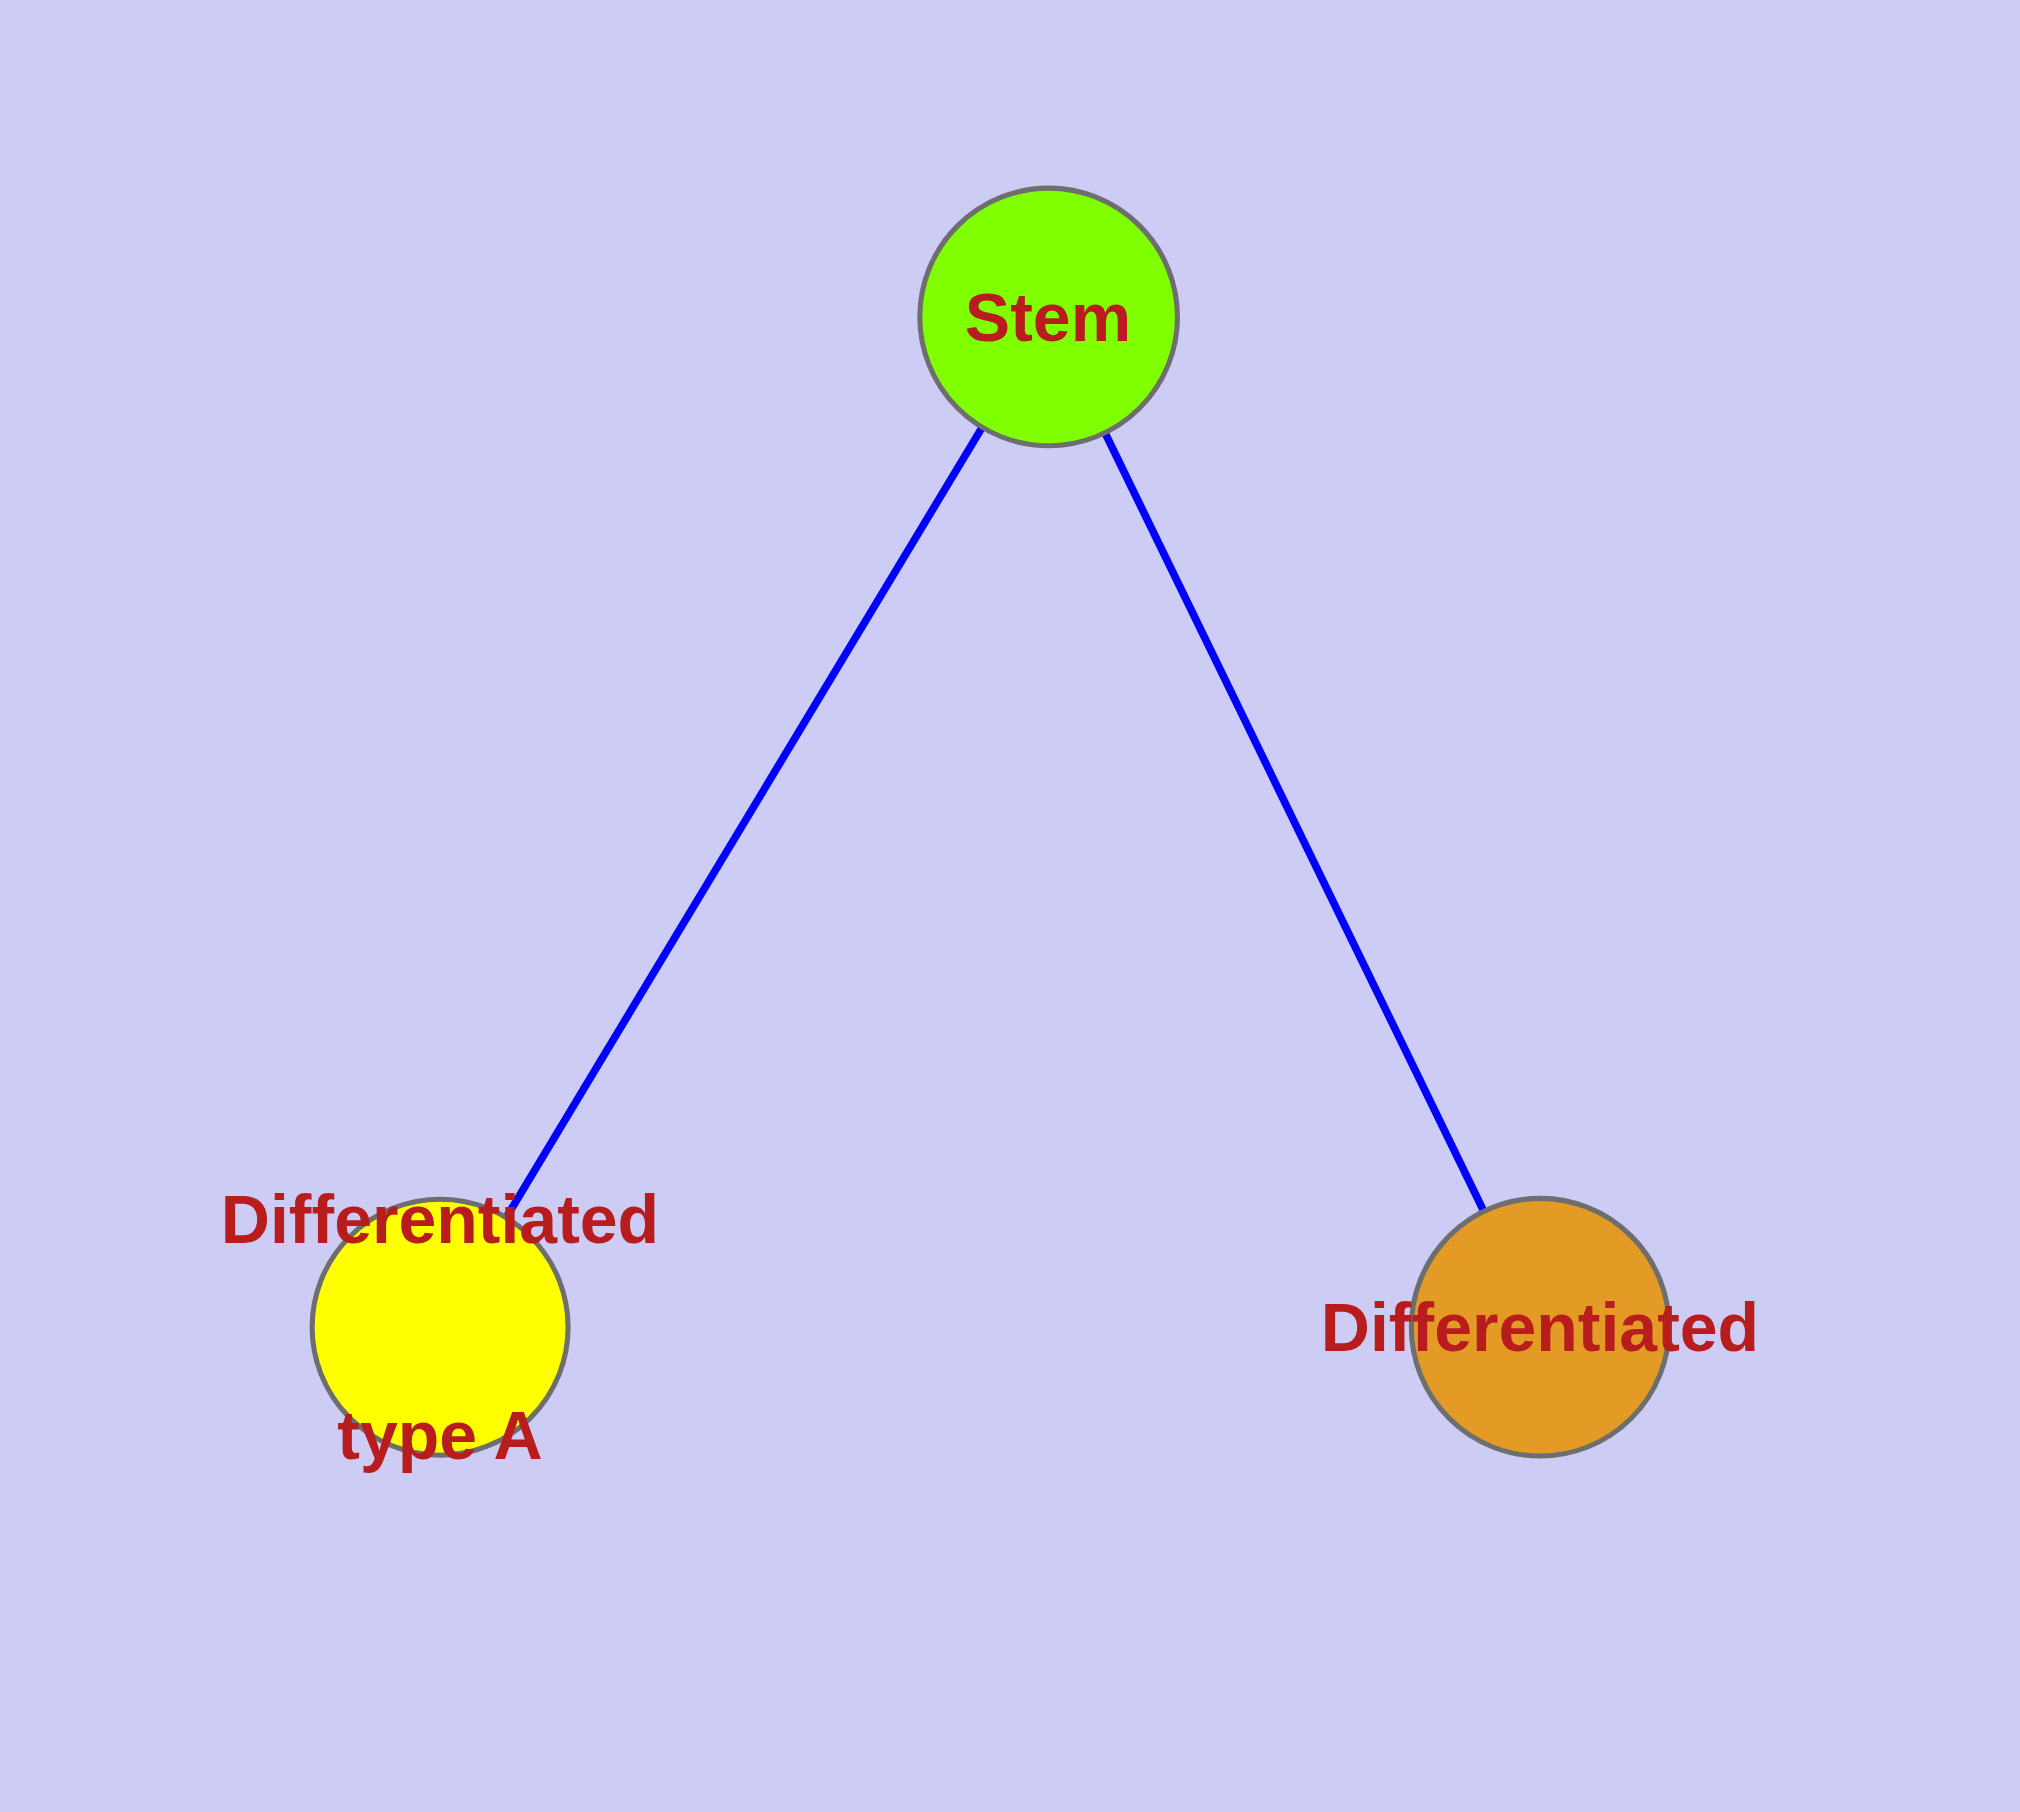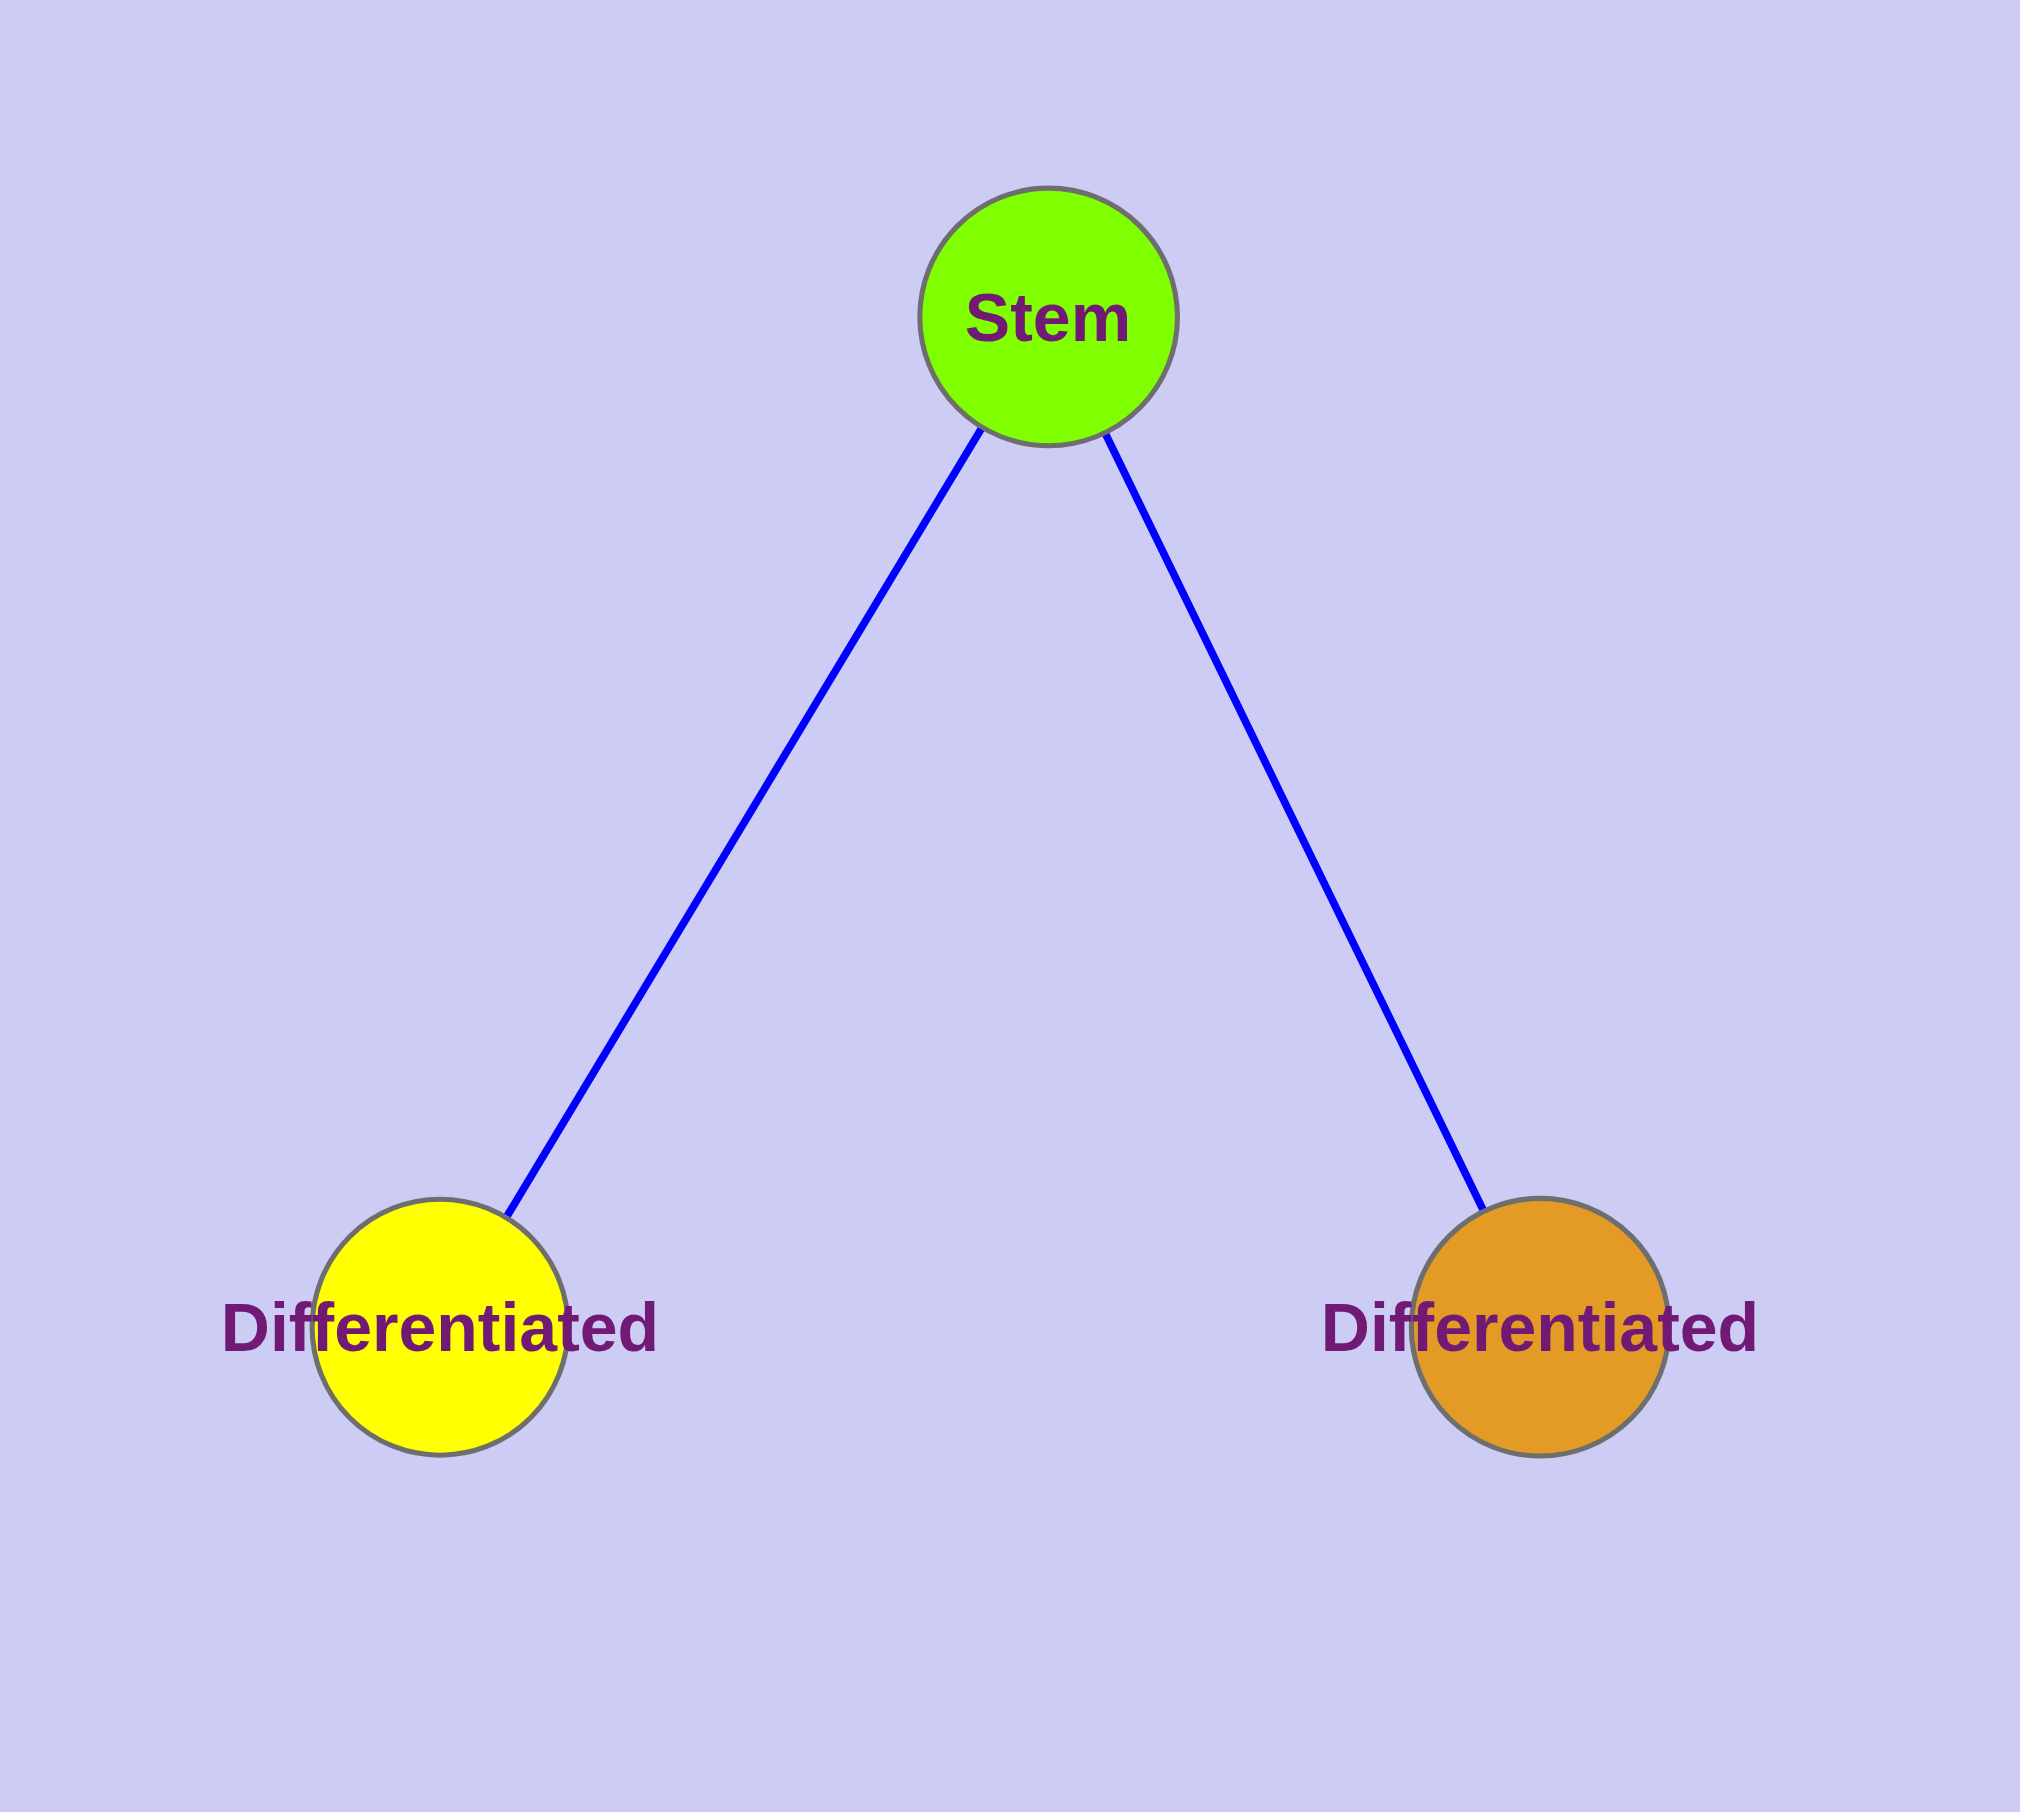--- a/index.html
+++ b/index.html
@@ -22,21 +22,21 @@
     position: absolute;
     top: 0;
     left: 0;
     width: 2021px;
     height: 1812px;
     display: block;
   }
   .node-label {
     position: absolute;
     text-align: center;
-    color: #701a75;
+    color: #b91c1c;
     font-family: "Liberation Sans", sans-serif;
     font-weight: bold;
     line-height: 1.06;
     white-space: pre;
     pointer-events: none;
     transform: translate(-50%, -50%);
   }
   .node-label.big {
     font-size: 68px;
   }
@@ -68,20 +68,21 @@
       <circle id="node-diff_b" cx="1817" cy="1566" r="152" fill="#e39b26" stroke="#6e6e6e" stroke-width="6"></circle>
     </g>
   </svg>
 
   <div class="node-label big" id="label-stem" style="left: 1048px; top: 317px;">
     <div>Stem</div>
   </div>
 
   <div class="node-label big" id="label-diff_a" style="left: 440px; top: 1327px;">
     <div>Differentiated</div>
+    <div>type A</div>
   </div>
 
   <div class="node-label big" id="label-diff_b" style="left: 1540px; top: 1327px;">
     <div>Differentiated</div>
   </div>
 
 </div>
 
 
 </body></html>

